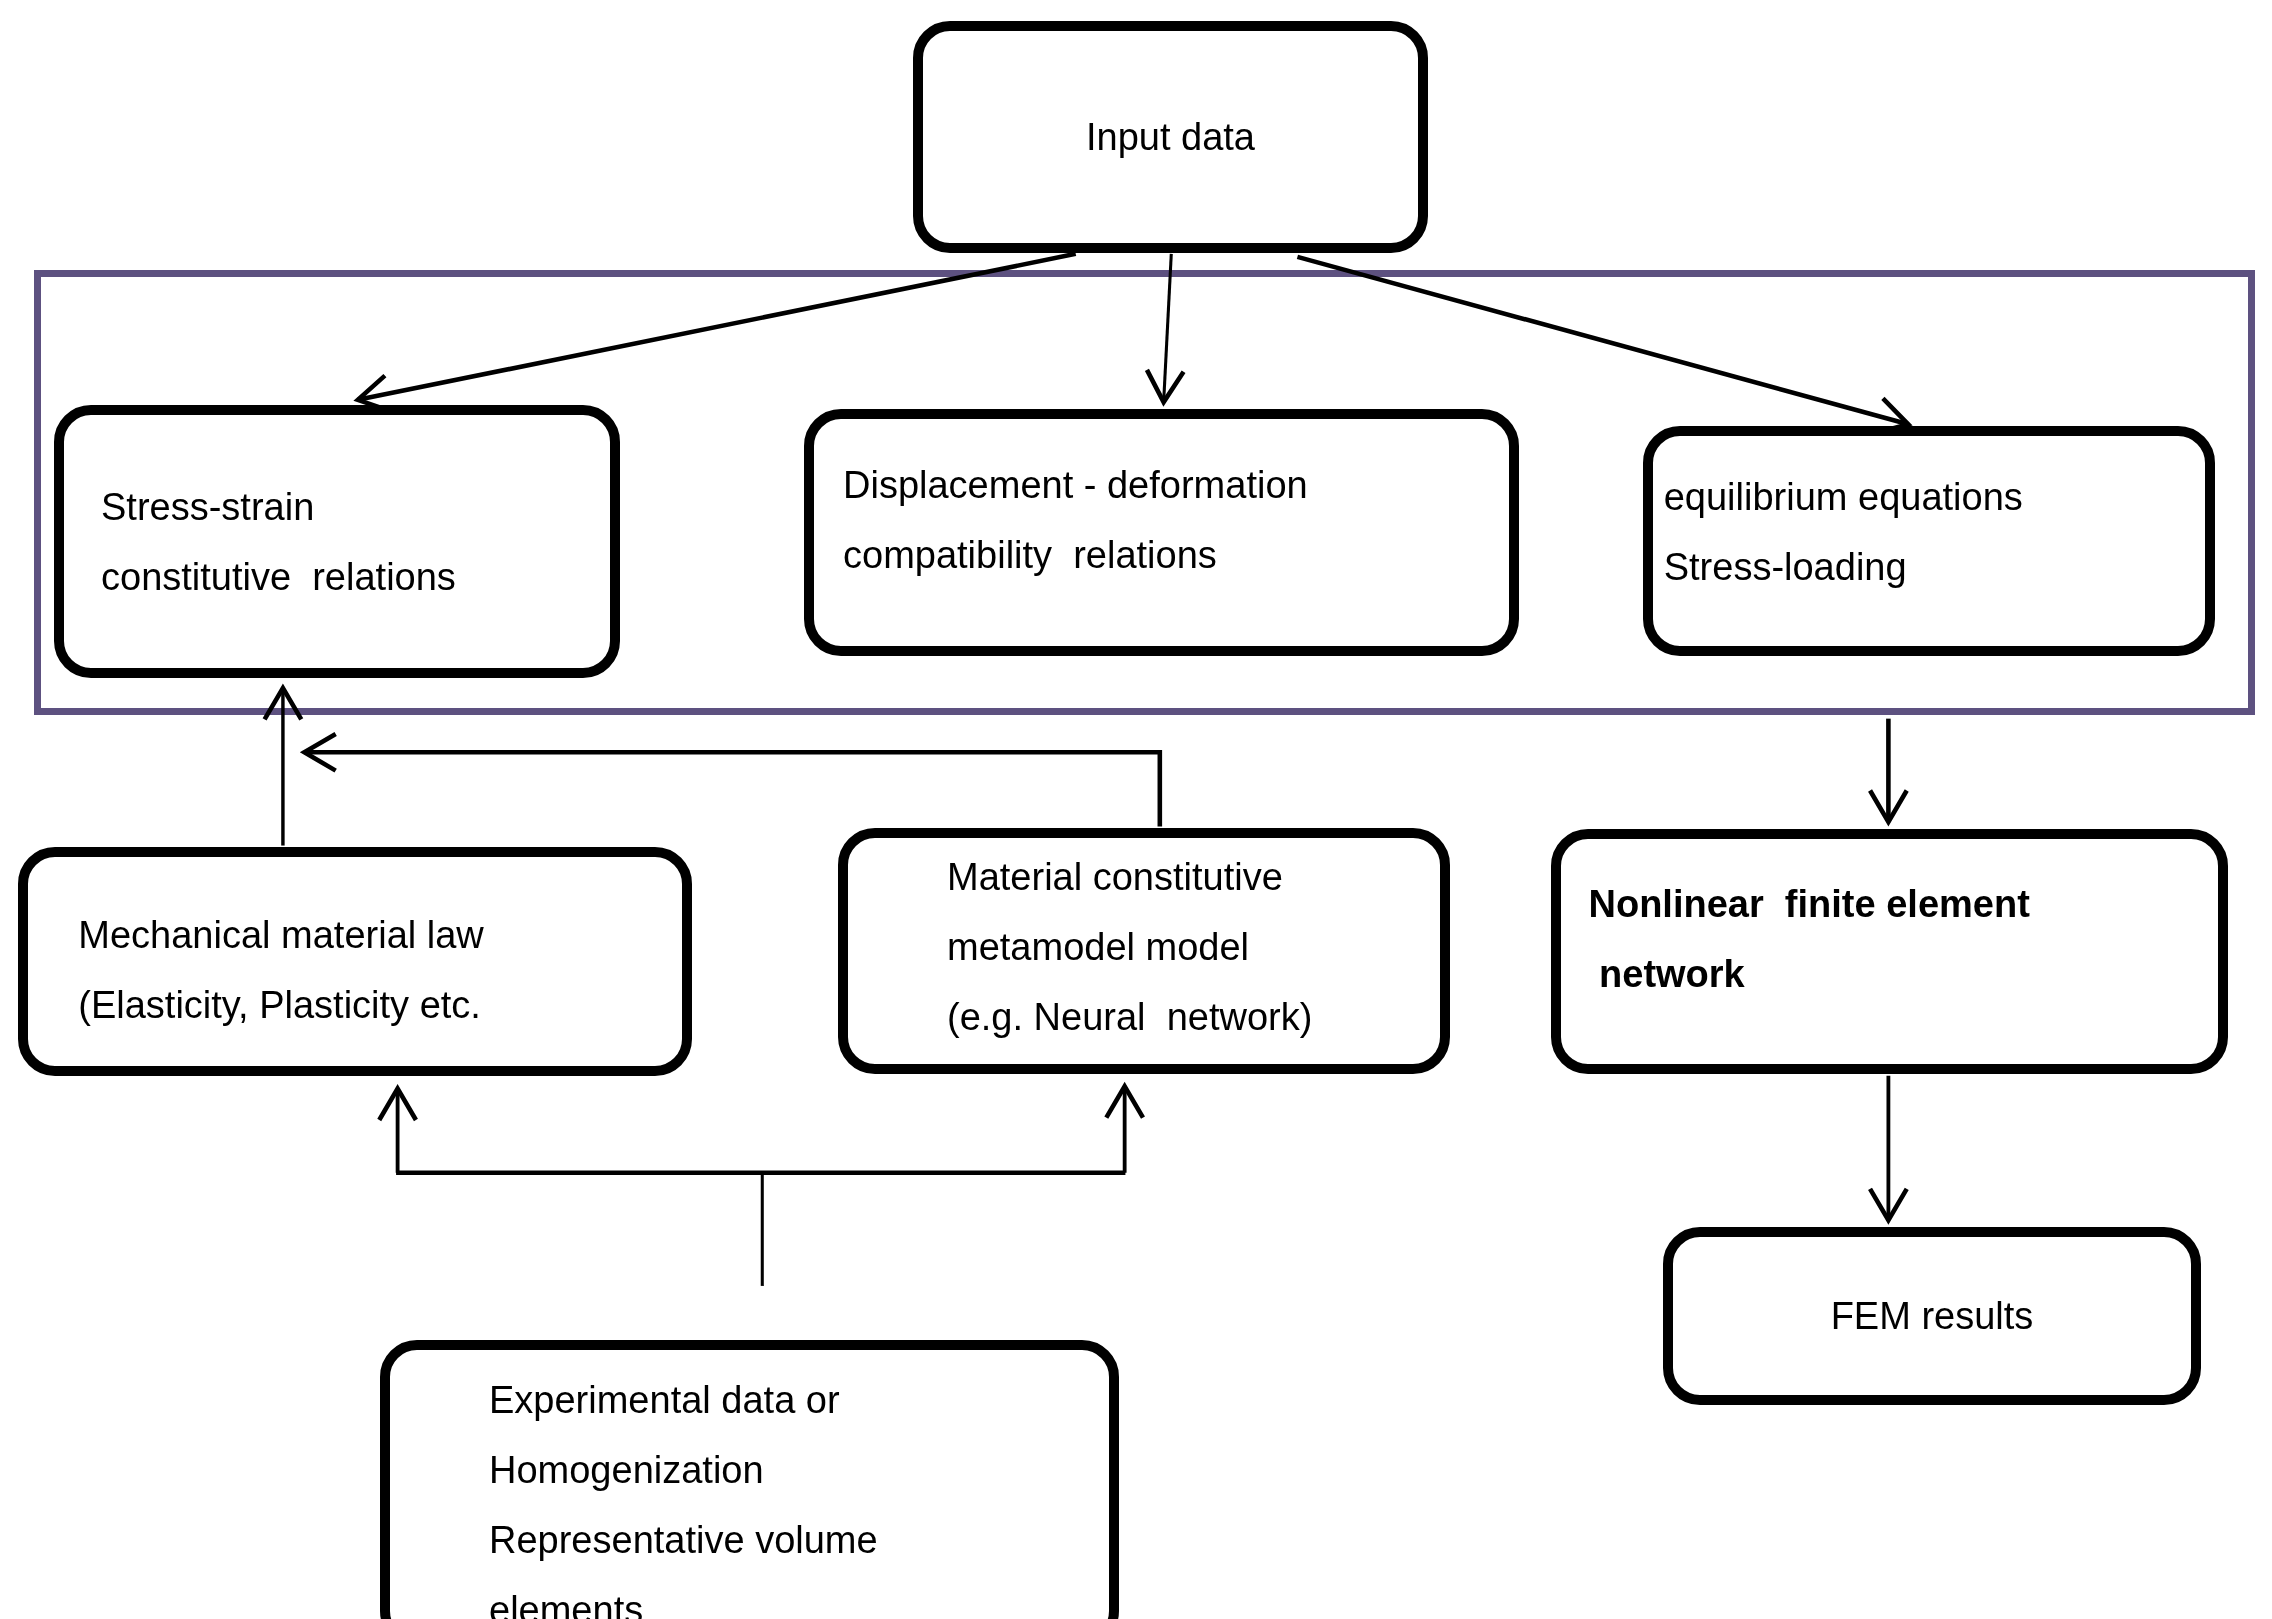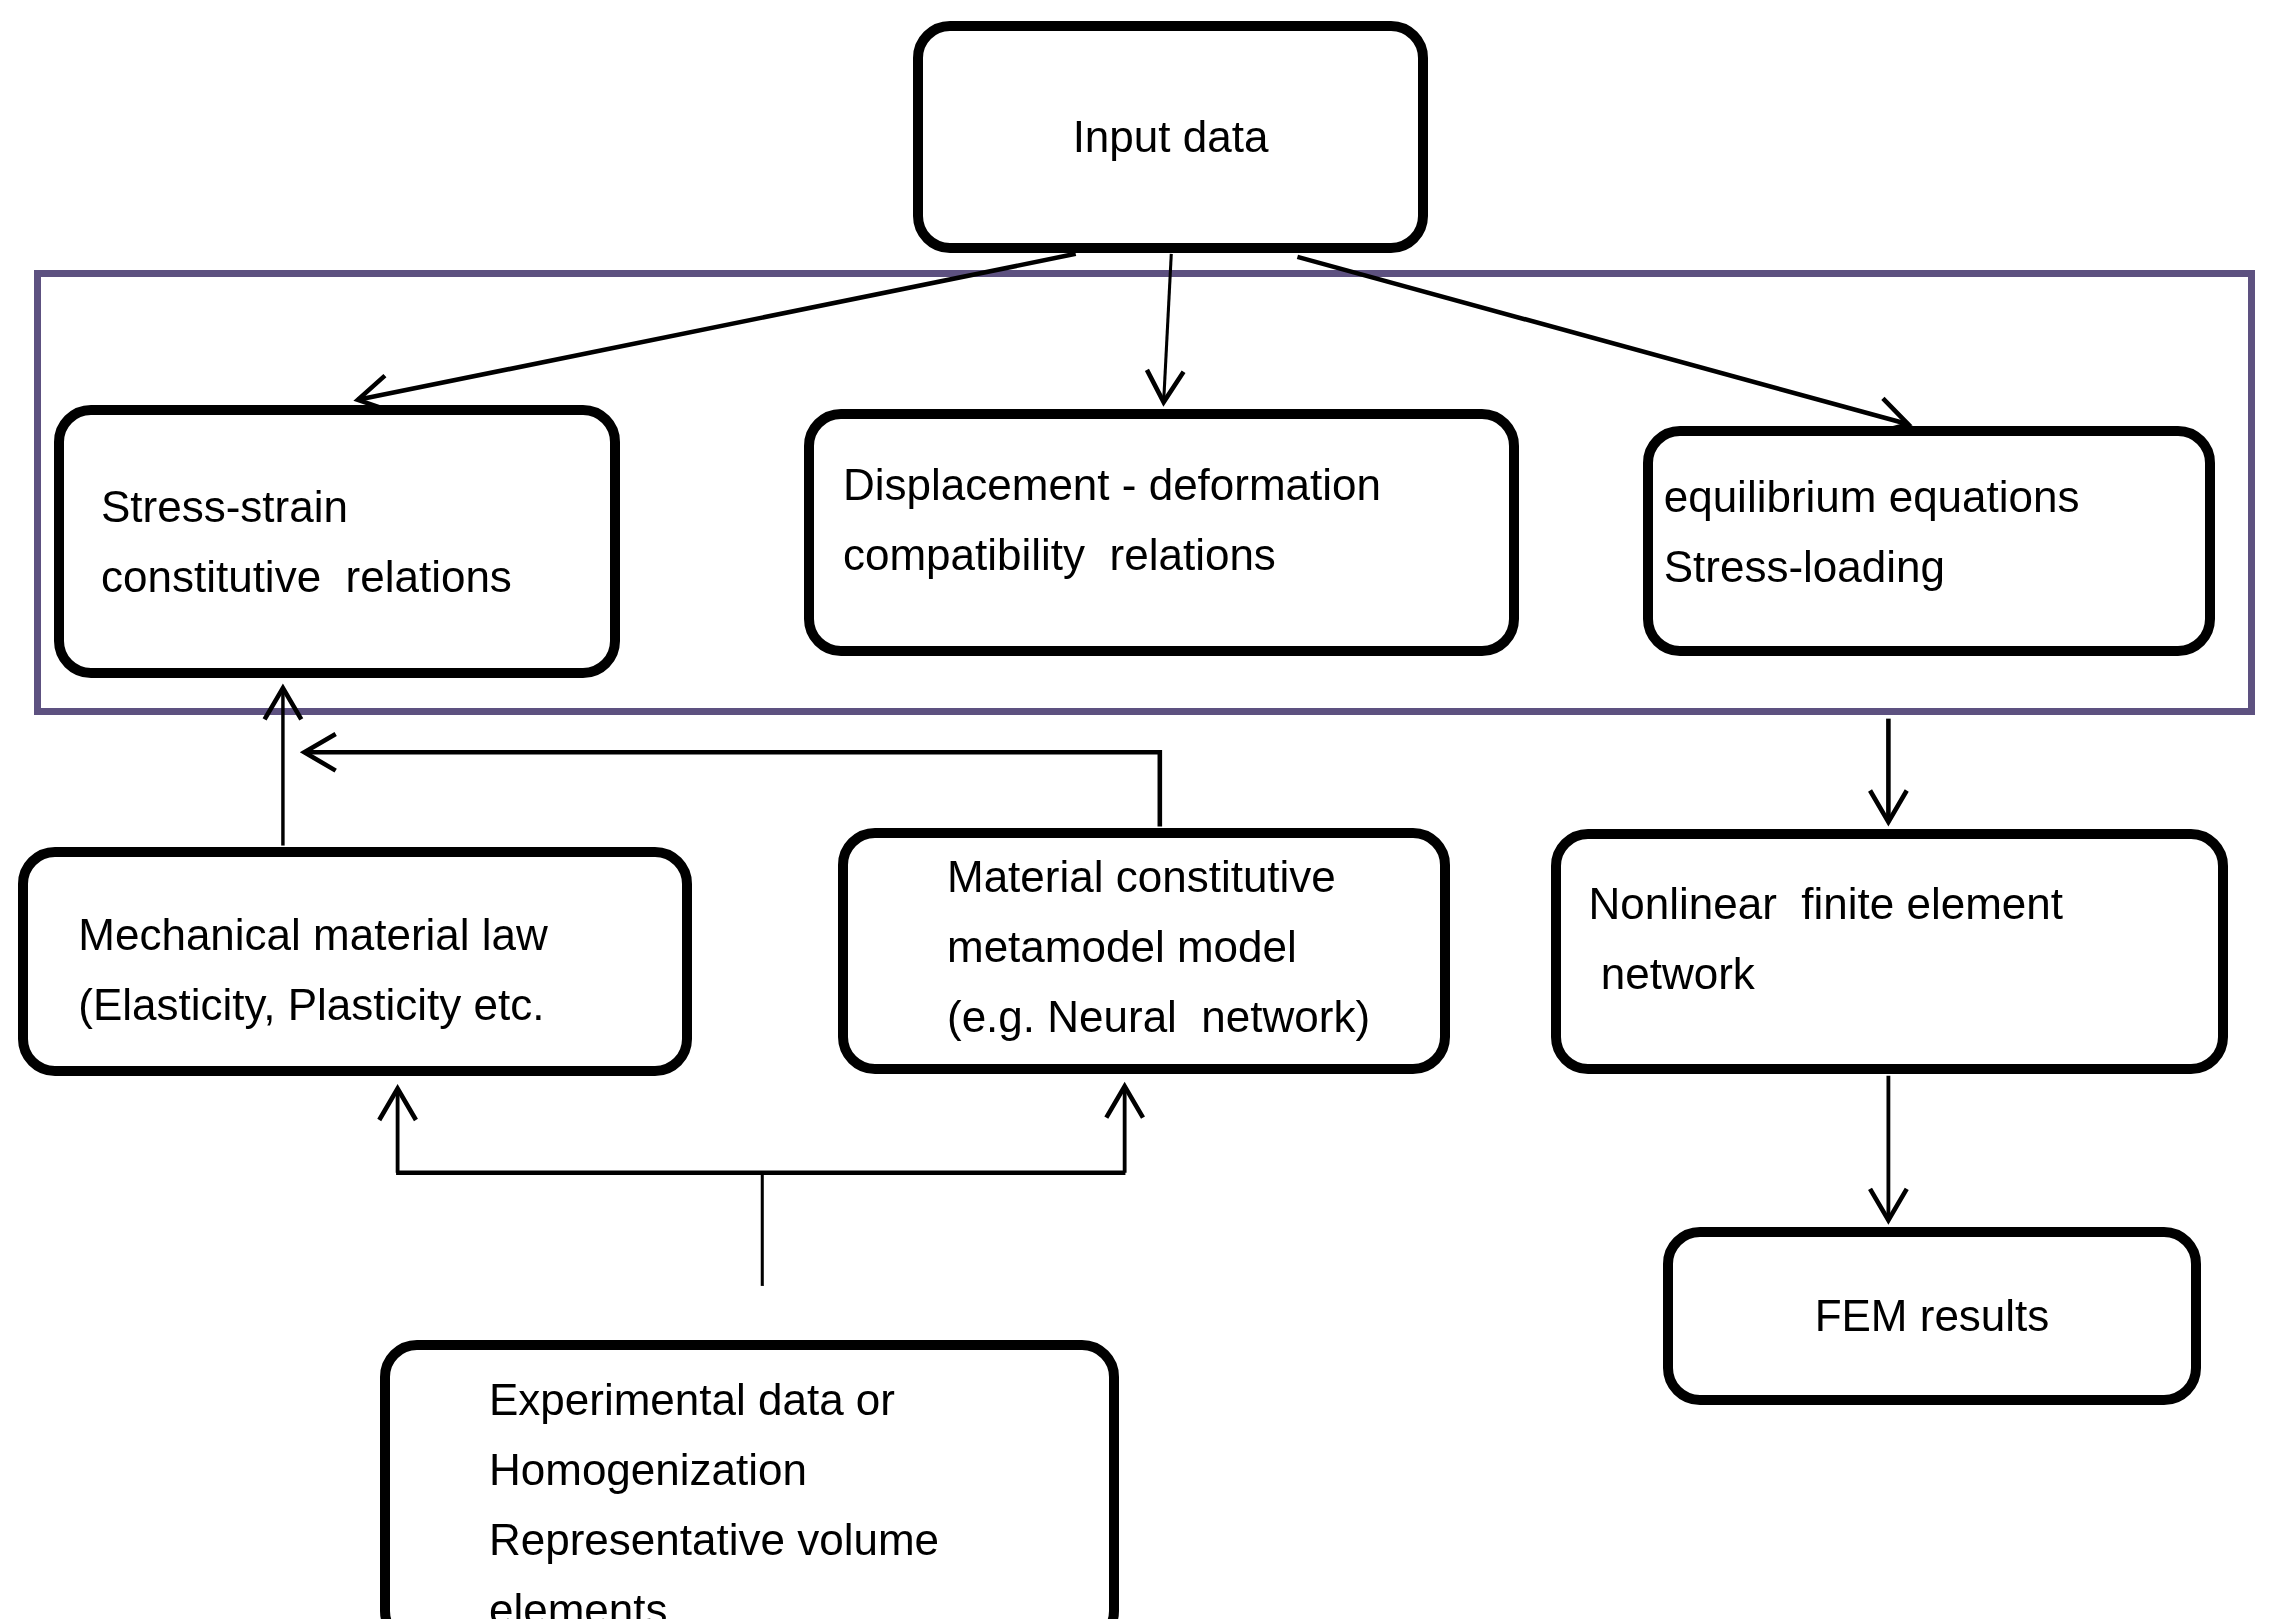--- a/index.html
+++ b/index.html
@@ -19,21 +19,21 @@
   }
   .node{
     position:absolute;
     border:10px solid #000;
     border-radius:37px;
     background:#ffffff;
     box-sizing:border-box;
     display:flex;
     flex-direction:column;
     align-items:flex-start;
-    font-size:44px;
+    font-size:38px;
     line-height:70px;
     white-space:pre;
   }
   .node.centered{
     align-items:center;
     justify-content:center;
   }
   .node .line{white-space:pre;}
   #edge-layer{
     position:absolute;left:0;top:0;width:2273px;height:1620px;
@@ -90,21 +90,21 @@
     <div class="line">Mechanical material law</div>
     <div class="line">(Elasticity, Plasticity etc.</div>
   </div>
 
   <div class="node" style="left:794px;top:828px;width:612px;height:246px;padding:3.8px 3.8px 0 99px;margin-left:44px;">
     <div class="line">Material constitutive</div>
     <div class="line">metamodel model</div>
     <div class="line">(e.g. Neural  network)</div>
   </div>
 
-  <div class="node" style="left:1551px;top:829px;width:677px;height:245px;padding:30px 3.8px 0 27.5px;">
+  <div class="node" style="left:1551px;top:829px;width:677px;height:245px;padding:30px 3.8px 0 27.5px;font-weight:bold;">
     <div class="line">Nonlinear  finite element</div>
     <div class="line"> network</div>
   </div>
 
   <div class="node" style="left:380px;top:1340px;width:739px;height:308px;padding:14.5px 3.8px 0 99px;">
     <div class="line">Experimental data or</div>
     <div class="line">Homogenization</div>
     <div class="line">Representative volume</div>
     <div class="line">elements</div>
   </div>

